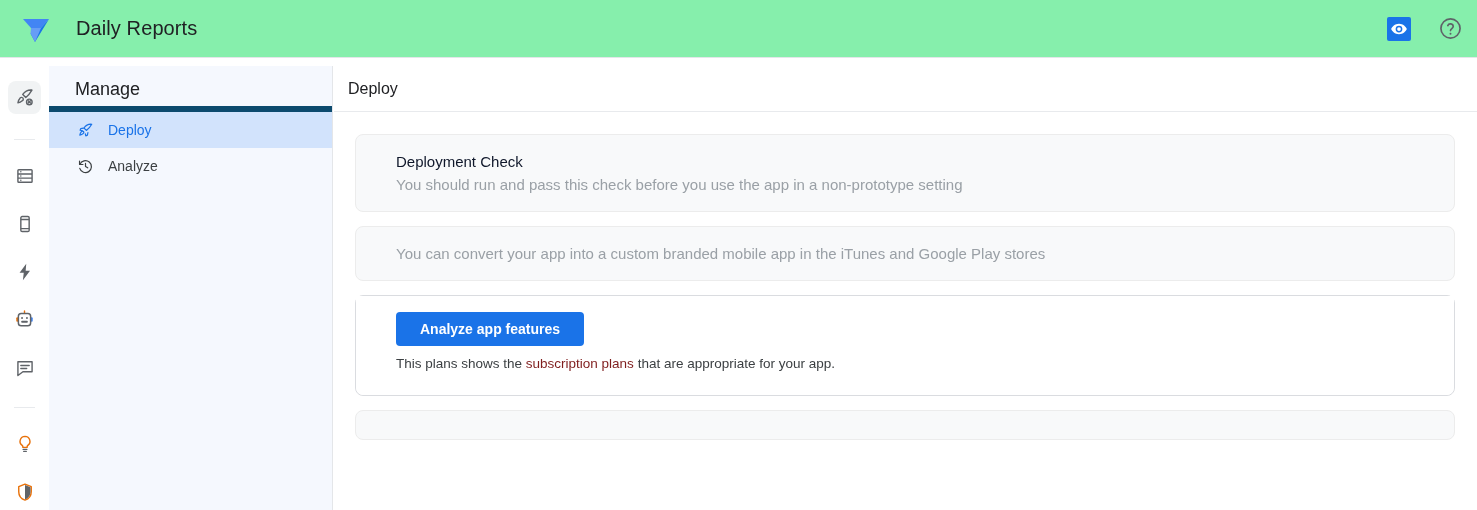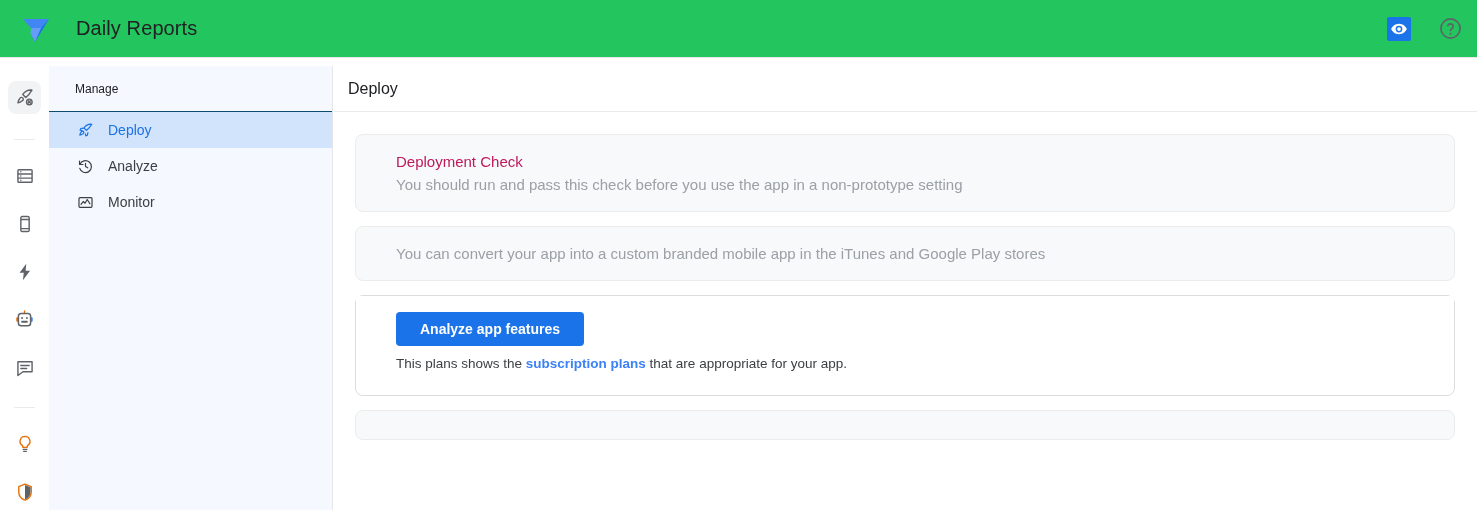--- a/index.html
+++ b/index.html
@@ -15,21 +15,21 @@
     color: #202124;
     -webkit-font-smoothing: antialiased;
   }
 
   
   .topbar {
     position: absolute;
     left: 0; top: 0;
     width: 1477px;
     height: 58px;
-    background: #22c55e;
+    background: #86efac;
     border-bottom: 1px solid #e4e6e9;
     box-sizing: border-box;
     display: flex;
     align-items: center;
   }
   .brand-logo {
     margin-left: 18px;
     width: 36px; height: 36px;
     display: flex; align-items: center; justify-content: center;
   }
@@ -92,23 +92,23 @@
     width: 284px;
     height: 444px;
     background: #f5f8fe;
     border-right: 1px solid #e4e6e9;
     box-sizing: border-box;
   }
   .manage-header {
     height: 46px;
     line-height: 46px;
     padding-left: 26px;
-    font-size: 12px;
+    font-size: 18px;
     color: #202124;
-    border-bottom: 1px solid #0c4a6e;
+    border-bottom: 6px solid #0c4a6e;
     box-sizing: border-box;
   }
   .manage-list {
     padding-top: 0px;
   }
   .manage-item {
     height: 36px;
     display: flex;
     align-items: center;
     padding-left: 26px;
@@ -155,21 +155,21 @@
     border: 1px solid #ececec;
     border-radius: 8px;
     margin-bottom: 14px;
     box-sizing: border-box;
   }
   .card-head {
     padding: 18px 24px 18px 40px;
   }
   .card-title {
     font-size: 15px;
-    color: #be185d;
+    color: #0f172a;
     margin-bottom: 6px;
   }
   .card-sub {
     font-size: 15px;
     color: #9aa0a6;
   }
   .card.expanded {
     background: #ffffff;
     border-color: #dadce0;
   }
@@ -196,22 +196,22 @@
     line-height: 34px;
     cursor: pointer;
     font-family: "Liberation Sans", sans-serif;
   }
   .note {
     margin-top: 10px;
     font-size: 13.5px;
     color: #3c4043;
   }
   .note a {
-    color: #3b82f6;
-    font-weight: bold;
+    color: #7f1d1d;
+    font-weight: normal;
     text-decoration: none;
   }
   .card-partial {
     height: 30px;
   }
 </style>
 </head>
 <body>
 
 <div class="topbar">
@@ -330,29 +330,20 @@
       <span class="mi-icon">
         <svg width="17" height="17" viewBox="0 0 24 24" fill="none" stroke="#3c4043" stroke-width="1.7" stroke-linecap="round" stroke-linejoin="round">
           <path d="M3.6 9.2V4.4M3.6 9.2h4.8"></path>
           <path d="M4.2 9a8.4 8.4 0 11-.3 5.6"></path>
           <path d="M12 7.6V12l3.1 1.9"></path>
         </svg>
       </span>
       <span>Analyze</span>
     </div>
 
-    <div class="manage-item">
-      <span class="mi-icon">
-        <svg width="17" height="17" viewBox="0 0 24 24" fill="none" stroke="#3c4043" stroke-width="1.7" stroke-linejoin="round">
-          <rect x="2.8" y="5.2" width="18.4" height="13.6" rx="1.4"></rect>
-          <path d="M5.6 14.6l3.2-4 2.6 2.4 3-5.2 3.8 6" stroke-linecap="round"></path>
-        </svg>
-      </span>
-      <span>Monitor</span>
-    </div>
 
 
   </div>
 </div>
 
 <div class="main">
   <div class="main-header">Deploy</div>
 
   <div class="cards">
 

